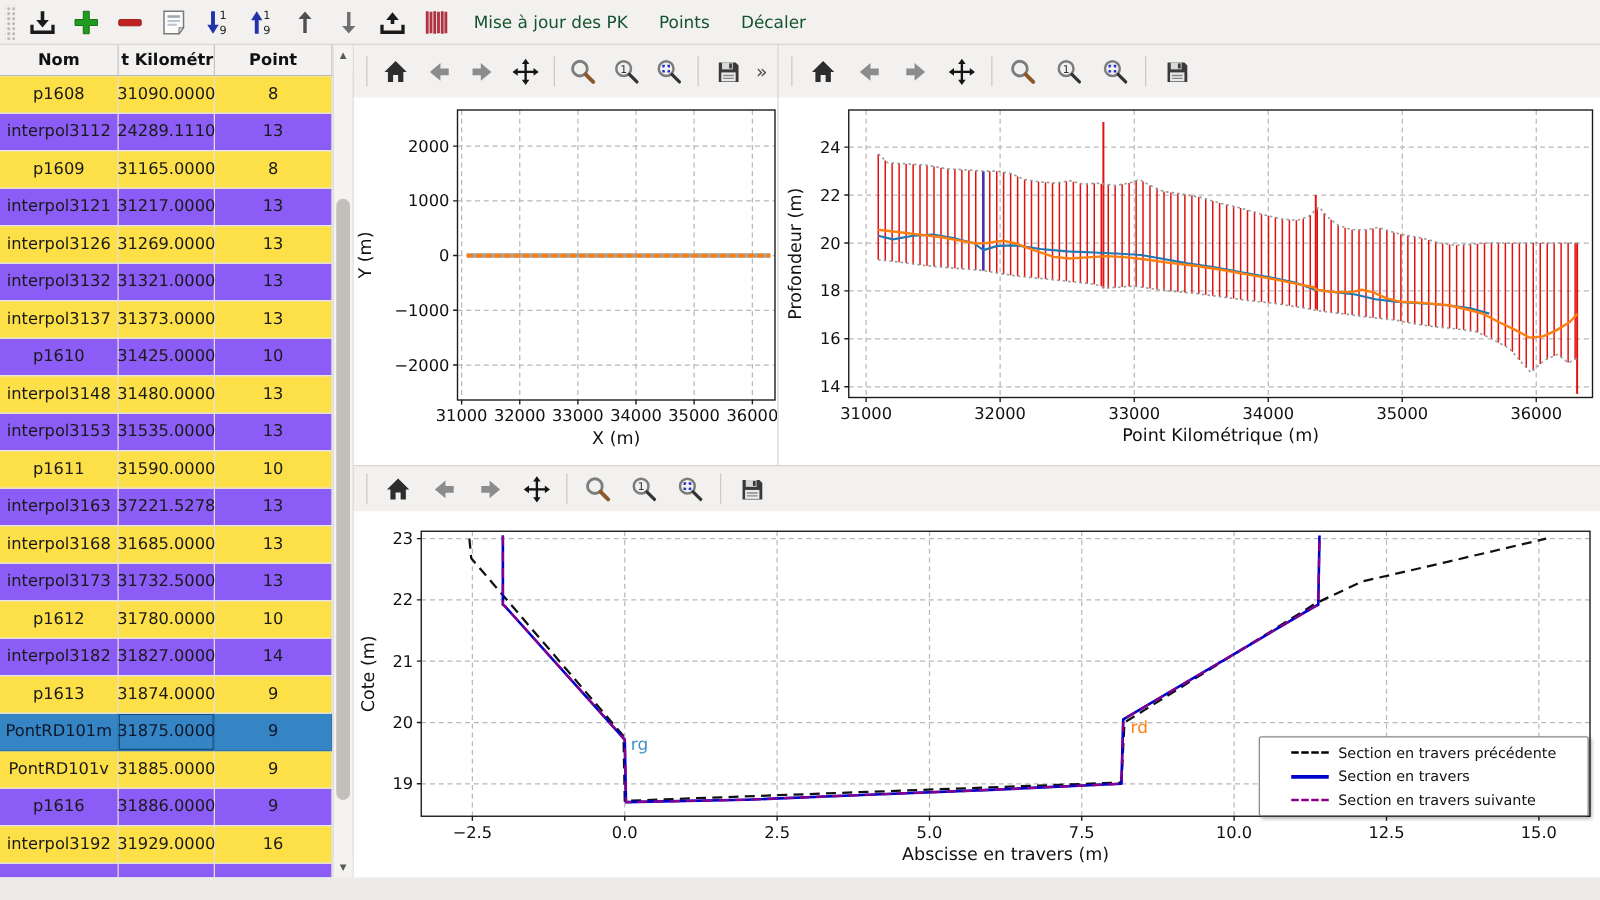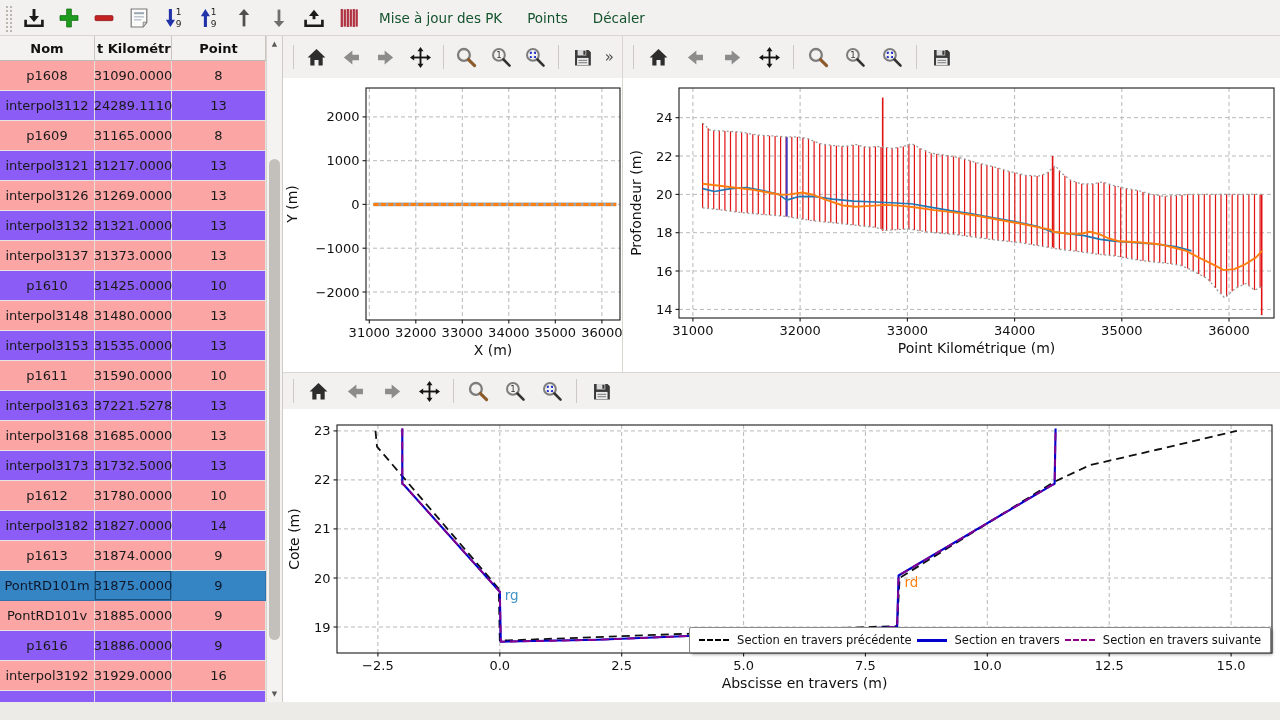--- a/index.html
+++ b/index.html
@@ -20,21 +20,21 @@
 
   
   .table-pane{position:absolute;left:0;top:36px;width:283px;height:666px;background:#fff;
               border-right:1px solid #cfccc8;box-sizing:border-box;overflow:hidden}
   .thead{position:absolute;left:0;top:0;width:316px;height:25px;display:flex;background:#f3f2f0;
          border-bottom:1px solid #bdbab6;box-sizing:border-box}
   .th{font-weight:bold;font-size:13px;display:flex;align-items:center;justify-content:center;
       border-right:1px solid #c9c6c2;box-sizing:border-box;color:#111;overflow:hidden;white-space:nowrap}
   .th.c1{justify-content:flex-start;padding-left:2px}
   .tbody{position:absolute;left:0;top:25px;width:266px;height:641px;overflow:hidden}
-  .tr{display:flex;height:30px;box-sizing:border-box;background:#fca5a5}
+  .tr{display:flex;height:30px;box-sizing:border-box;background:#fde047}
   .tr.odd{background:#8b5cf6}
   .td{font-size:13px;display:flex;align-items:center;justify-content:center;
       border-right:1px solid #e3e1de;border-bottom:1px solid #e7e5e2;box-sizing:border-box;color:#1a1a1a}
   .c0{width:95px}.c1{width:77px}.c2{width:94px}
   .tr.selected{background:#3584c4}
   .tr.selected .td{color:#0f172a;border-color:#2e73ab}
   .tr.selected .td.c1{box-shadow:inset 0 0 0 1px #17517f}
 
   .vscroll{position:absolute;right:0;top:0;width:16px;height:666px;background:#f4f3f1;
            border-left:1px solid #d9d6d2;box-sizing:border-box}
@@ -52,21 +52,21 @@
   .mpl-btn{width:26px;height:26px;border:none;background:none;padding:0;display:flex;
            align-items:center;justify-content:center}
   .mpl-sep{width:1px;height:24px;background:#ccc9c5}
   .overflow{margin-left:auto;margin-right:8px;color:#4a4a4a;font-size:15px}
   .canvas-wrap{position:relative}
   .canvas{background:#fff;display:block}
   svg text{font-family:"DejaVu Sans",sans-serif}
 
   
   .legend{position:absolute;right:9px;bottom:50px;background:#fff;border:1px solid #8a8a8a;
-          box-shadow:2px 2px 3px rgba(0,0,0,.28);padding:5px 9px;display:flex;flex-direction:row;
+          box-shadow:2px 2px 3px rgba(0,0,0,.28);padding:5px 25px;display:flex;flex-direction:column;
           gap:5px;border-radius:2px}
   .legend-row{display:flex;align-items:center;gap:8px}
   .legend-swatch{width:30px;height:0}
   .legend-label{font-size:11.5px;color:#111;white-space:nowrap}
 
   .bottom-strip{position:absolute;left:0;top:702px;width:1280px;height:18px;background:#edebe8}
 </style>
 </head>
 <body>
 

